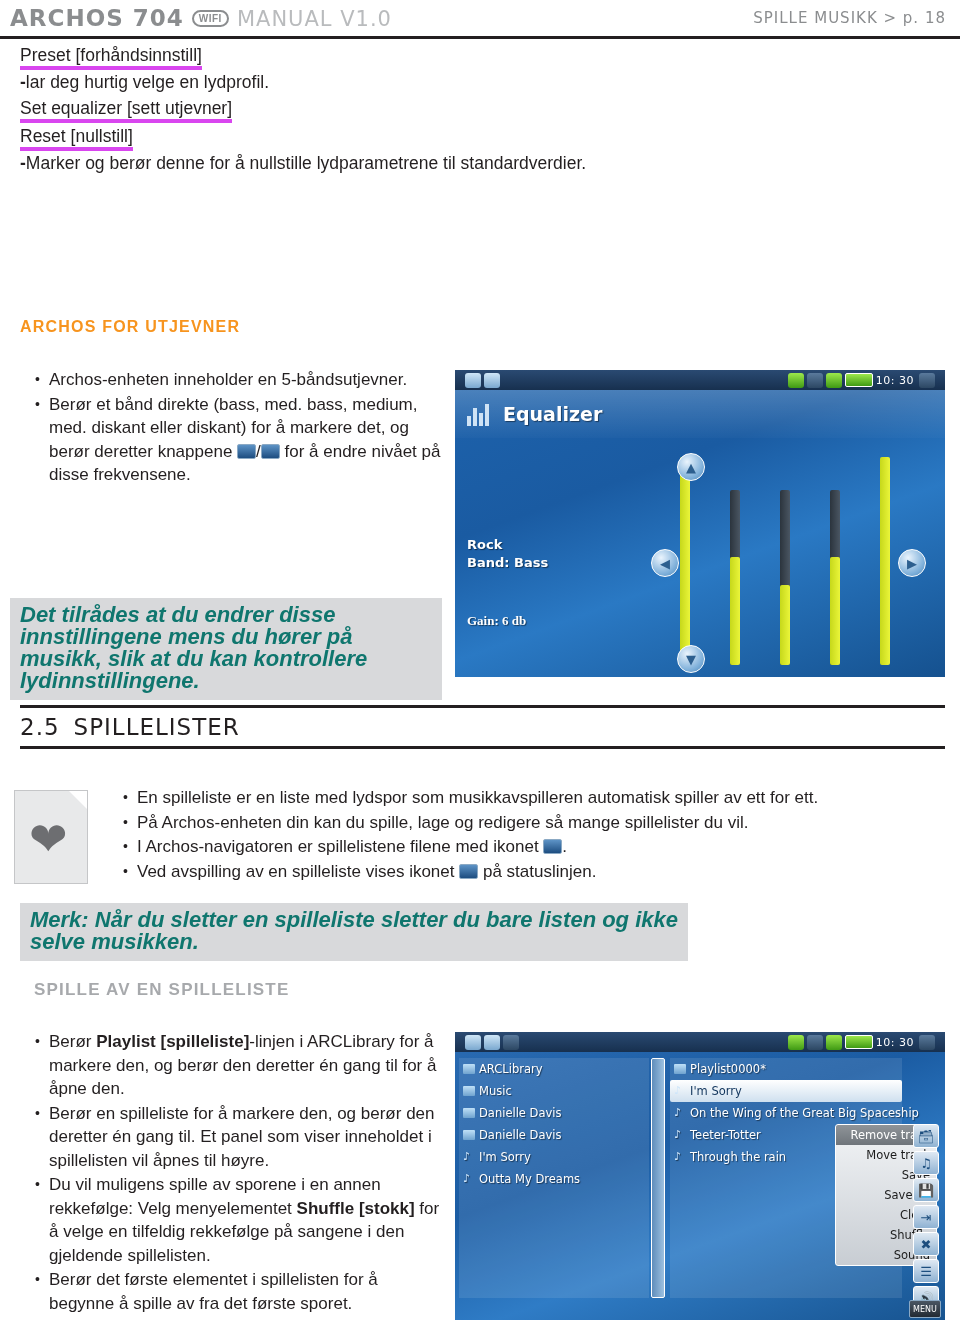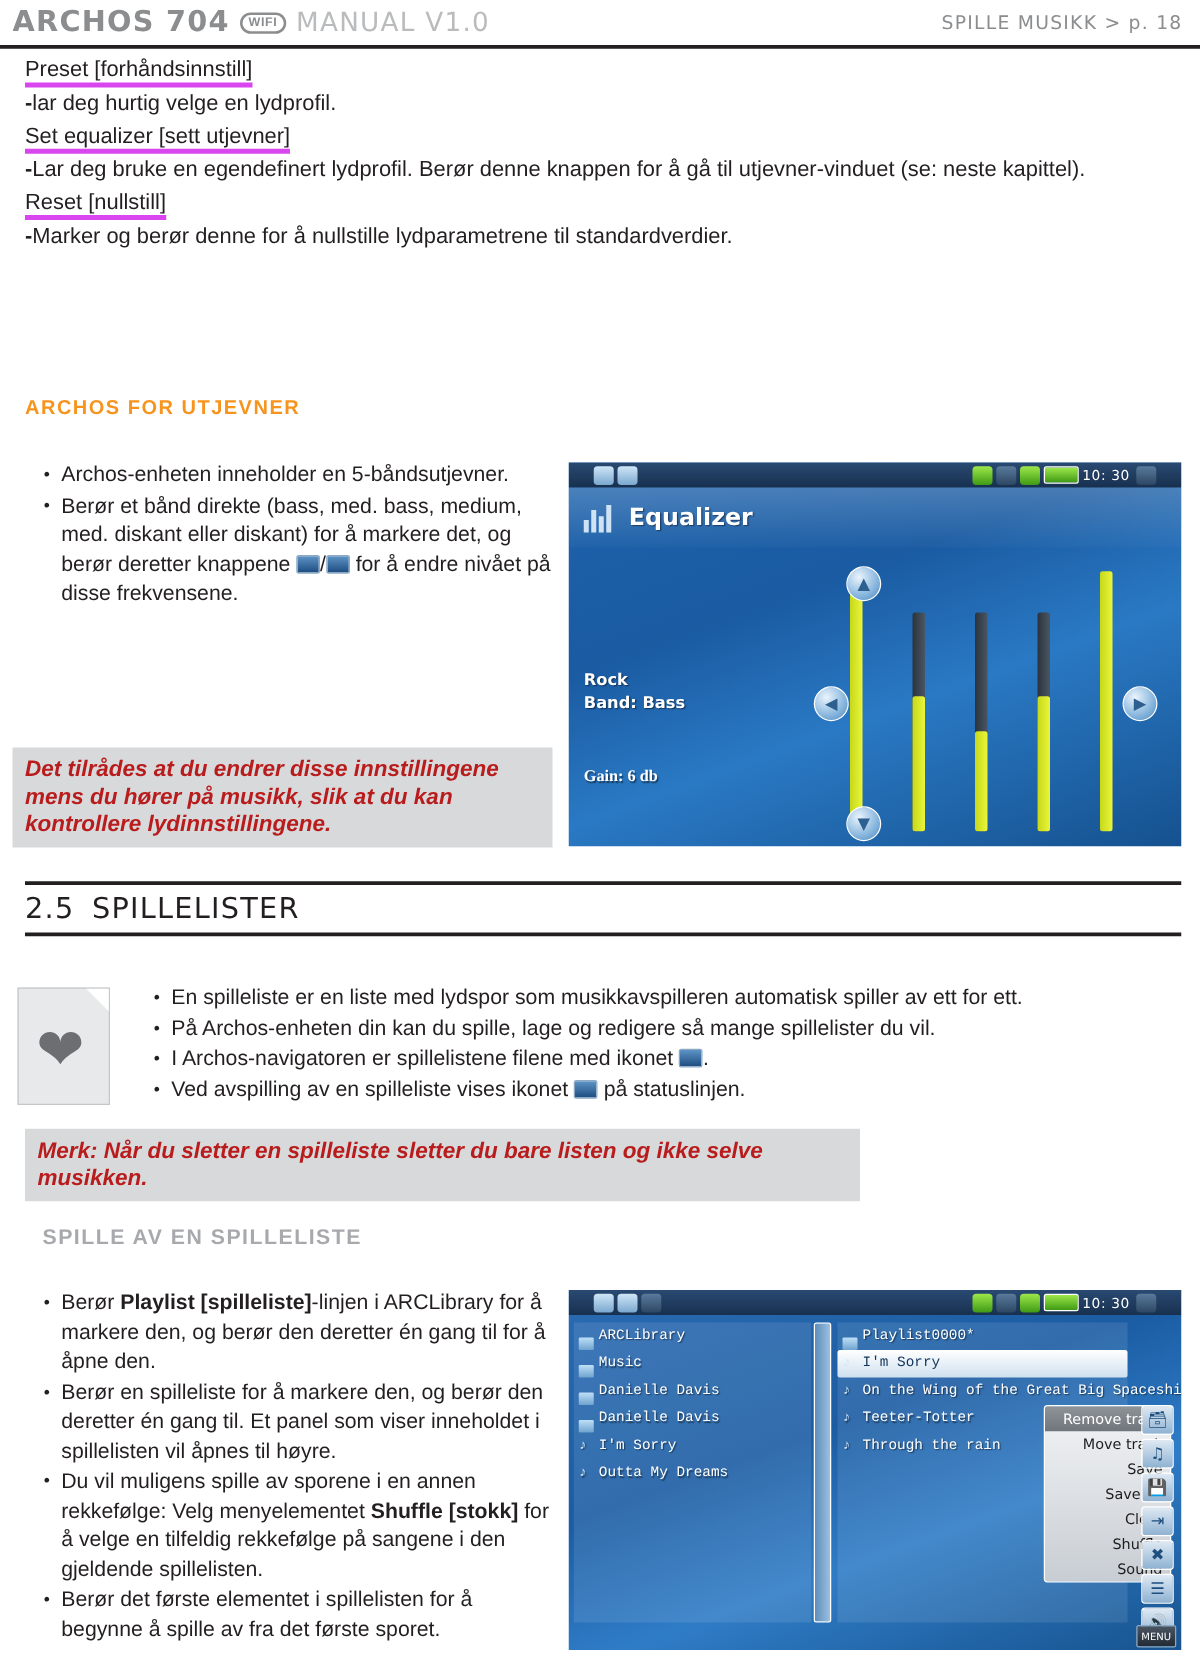--- a/index.html
+++ b/index.html
@@ -126,24 +126,24 @@
     position: absolute;
     left: -14px;
     top: 0;
     font-size: 14px;
     color: #231f20;
   }
 
   
   .note-grey {
     background: #d8d9db;
-    color: #b91c1c;
+    color: #0f766e;
     font-style: italic;
     font-weight: bold;
-    font-size: 18px;
+    font-size: 22px;
     line-height: 22px;
     padding: 6px 10px 8px 10px;
     box-sizing: border-box;
   }
 
   
   .device {
     position: absolute;
     background: #1a5fa8;
     overflow: hidden;
@@ -157,21 +157,21 @@
     background: linear-gradient(160deg,#1e63ad 0%, #1a5ba2 35%, #2a79c4 60%, #15518f 100%);
   }
   .dev-topbar {
     position: absolute;
     top: 0; left: 0; right: 0;
     height: 20px;
     background: linear-gradient(to bottom,#2a4a72,#17304f);
     display: flex;
     align-items: center;
     justify-content: space-between;
-    padding: 0 20px;
+    padding: 0 10px;
     box-sizing: border-box;
   }
   .tb-icons { display: flex; align-items: center; gap: 3px; }
   .tb-ic {
     width: 16px; height: 15px;
     border-radius: 3px;
     background: linear-gradient(to bottom,#cfe6f7,#7aa8cf);
     display: inline-block;
   }
   .tb-ic.green { background: linear-gradient(to bottom,#9de84b,#3f9a14); }
@@ -307,23 +307,22 @@
     background: rgba(255,255,255,0.10);
   }
   .pl-list-item {
     font-size: 11.5px;
     color: #ffffff;
     line-height: 22px;
     padding-left: 4px;
     white-space: nowrap;
     text-shadow: 1px 1px 1px rgba(0,0,0,.5);
     display: flex;
-    align-items: flex-end;
+    align-items: center;
     gap: 4px;
-    font-family: Liberation Mono, monospace;
   }
   .ic-folder {
     width: 12px; height: 10px;
     background: linear-gradient(to bottom,#bfe0f7,#6fa3cf);
     border-radius: 1px;
     display: inline-block;
     flex: none;
   }
   .ic-note {
     display: inline-block;
@@ -413,23 +412,20 @@
 
   <div class="block">
     <div class="term">Preset [forhåndsinnstill]</div>
     <div class="dashline">
       <span class="dash">-</span><span>lar deg hurtig velge en lydprofil.</span>
     </div>
   </div>
 
   <div class="block">
     <div class="term">Set equalizer [sett utjevner]</div>
-    <div class="dashline">
-      <span class="dash">-</span><span>Lar deg bruke en egendefinert lydprofil. Berør denne knappen for å gå til utjevner-vinduet (se: neste kapittel).</span>
-    </div>
   </div>
 
 
   <div class="block">
     <div class="term">Reset [nullstill]</div>
     <div class="dashline">
       <span class="dash">-</span><span>Marker og berør denne for å nullstille lydparametrene til standardverdier.</span>
     </div>
   </div>
 </div>

